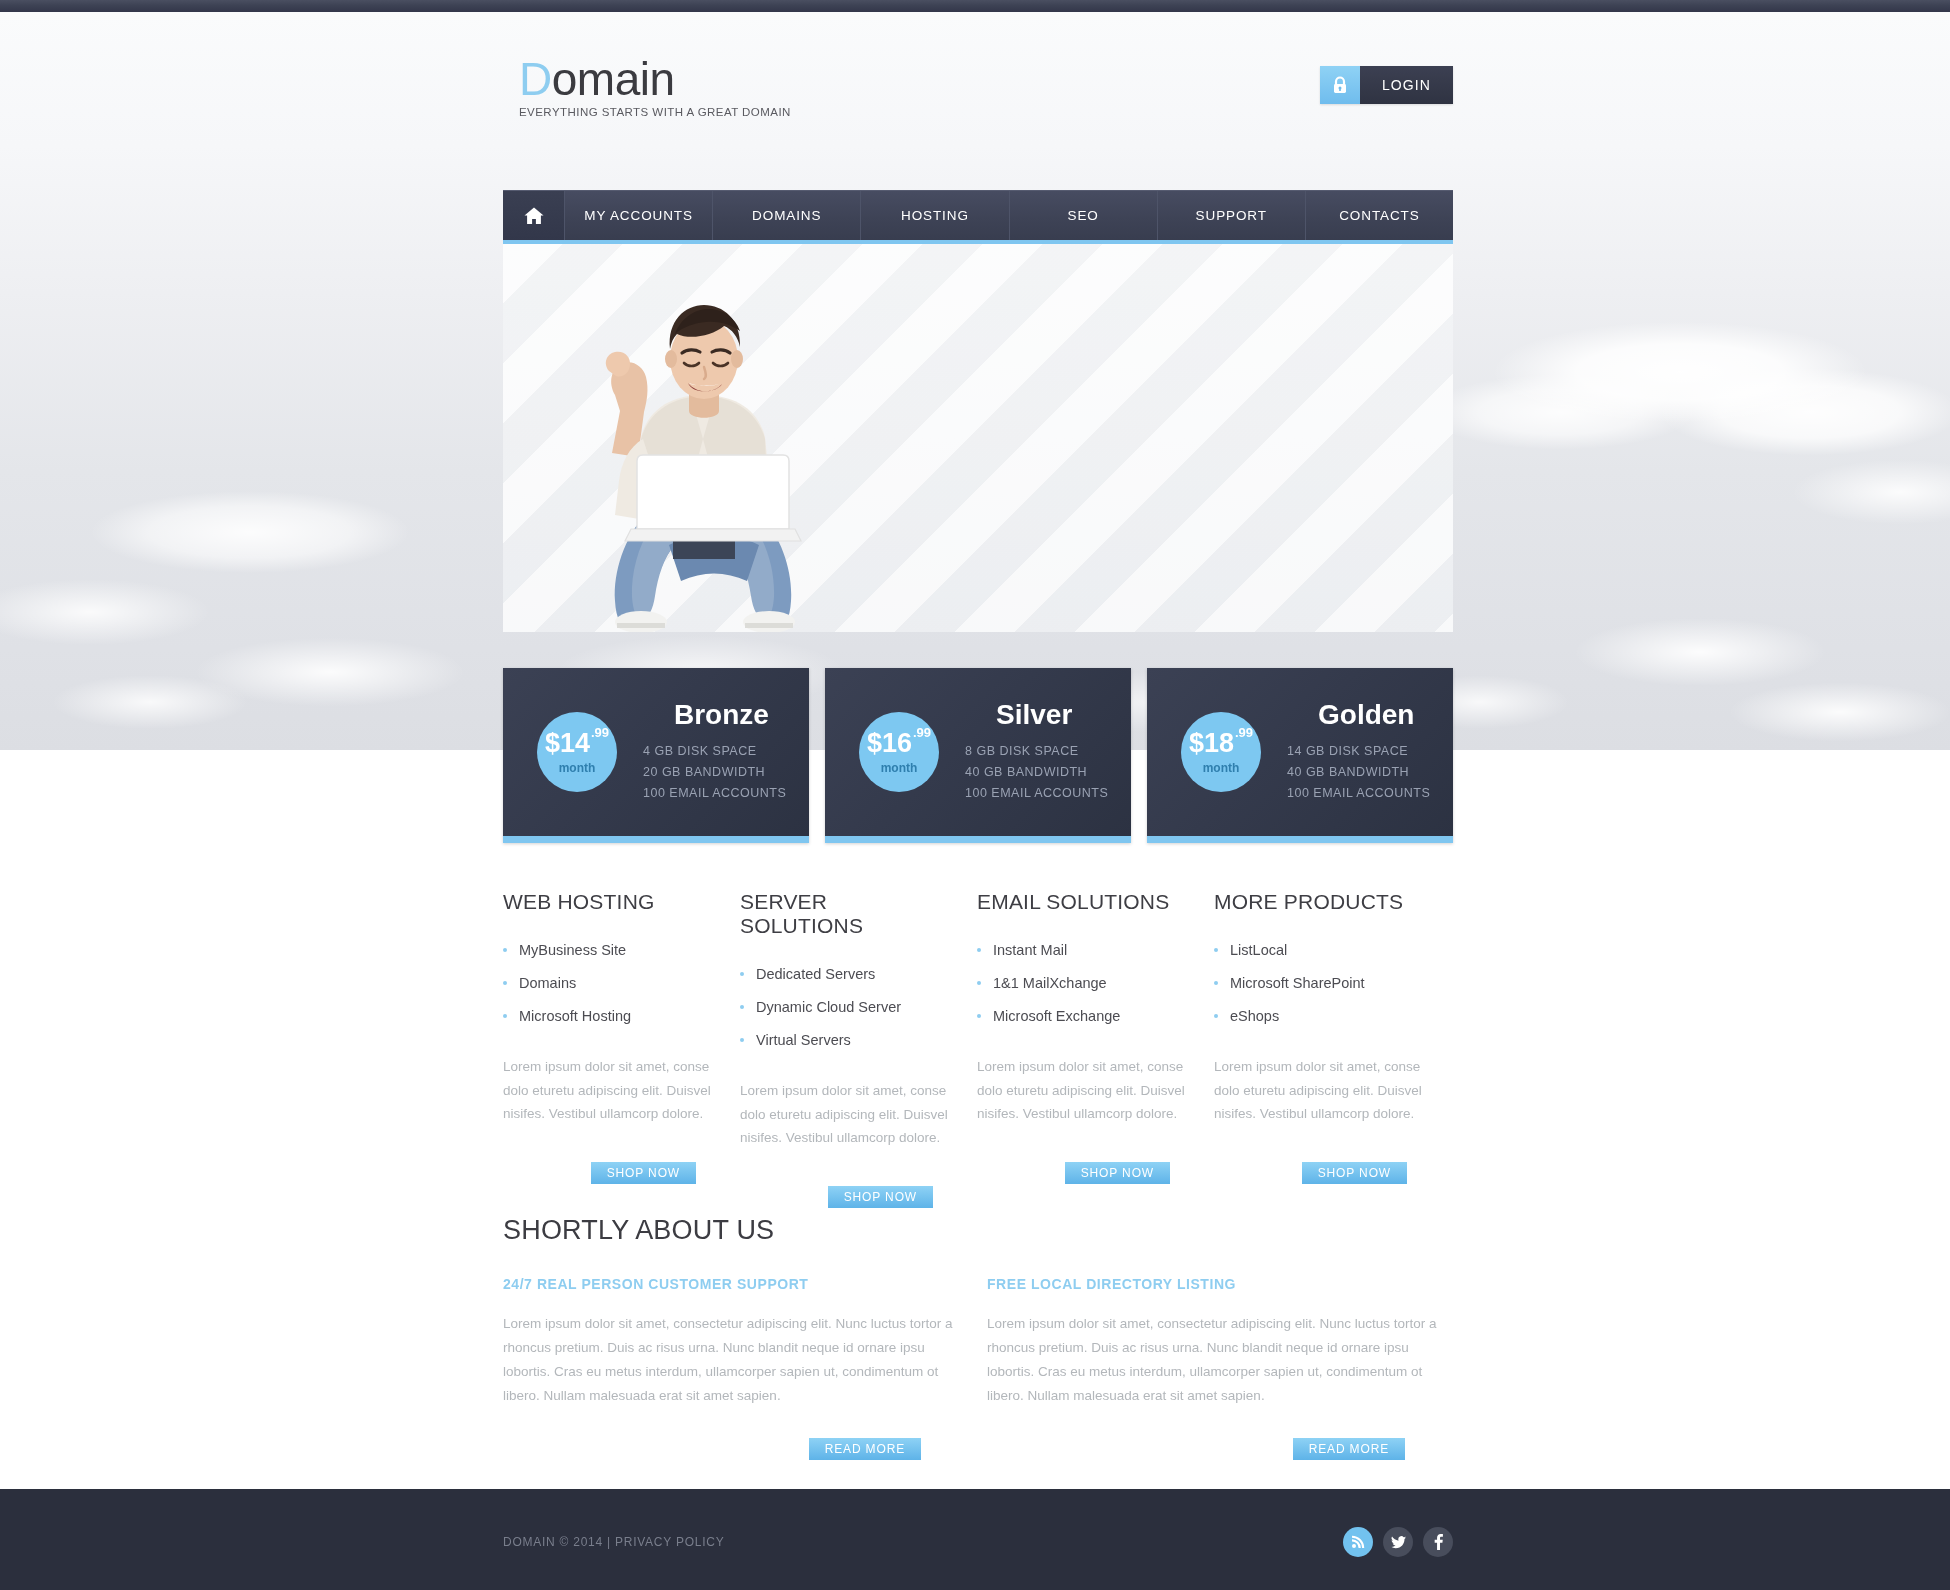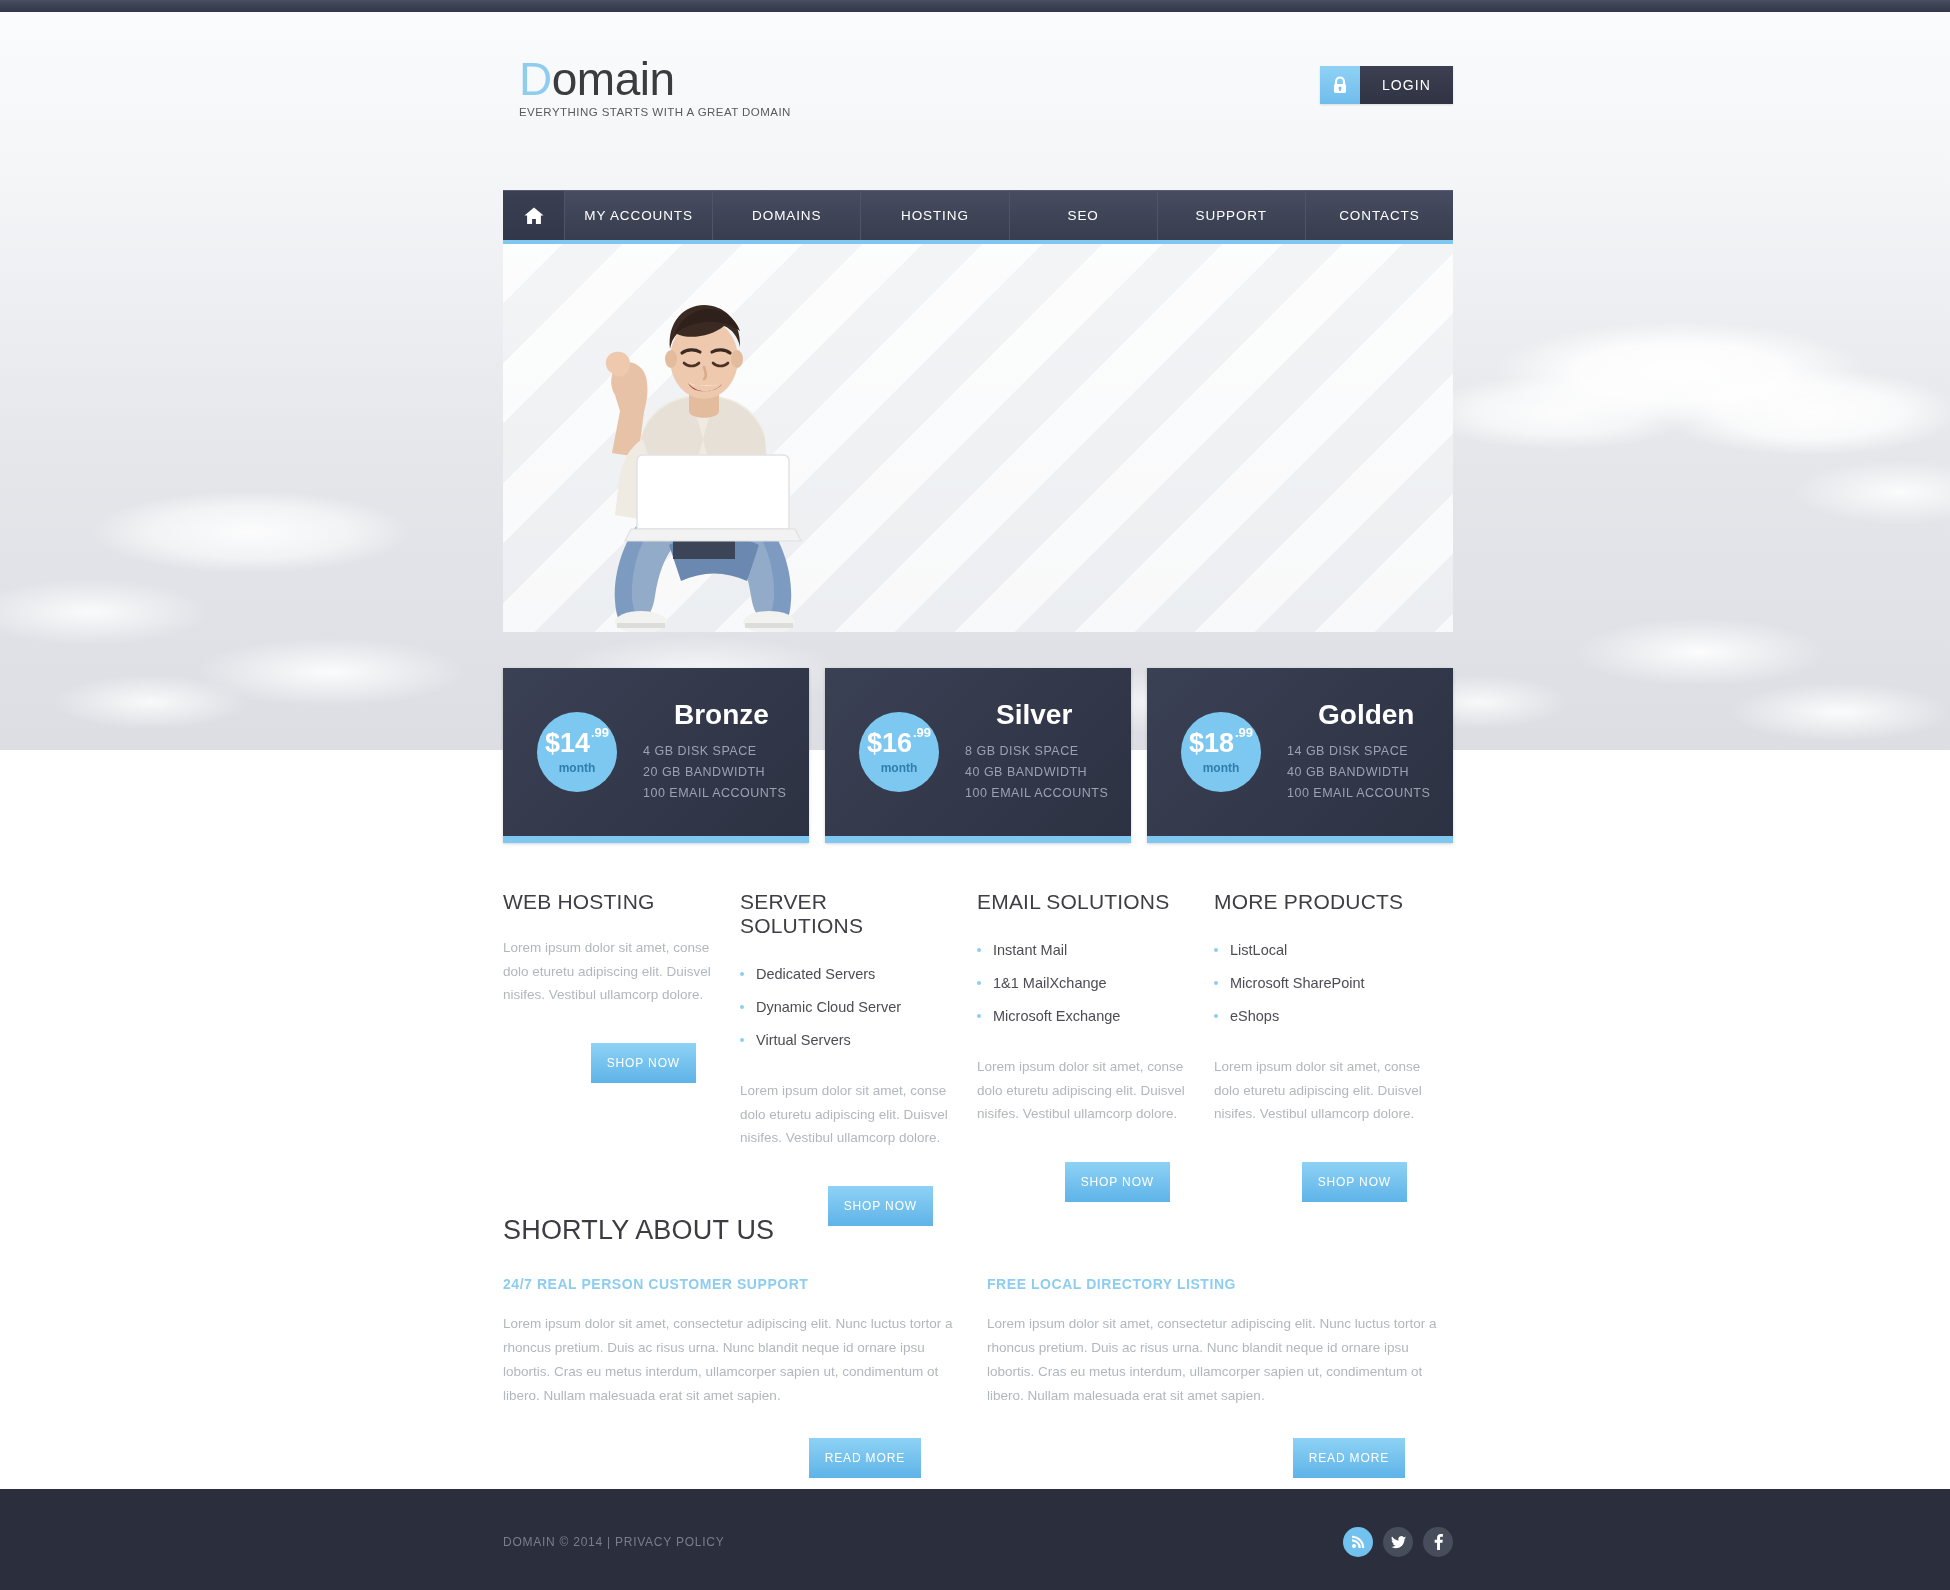--- a/index.html
+++ b/index.html
@@ -332,21 +332,21 @@
     color: #b3b7bb;
     line-height: 1.75;
   }
   .prod-btn-row { margin-top: 36px; text-align: right; padding-right: 16px; }
   .btn-blue {
     display: inline-block;
     background: linear-gradient(180deg, #8ed2f5 0%, #5eb3e8 100%);
     color: #ffffff;
     font-size: 12px;
     letter-spacing: 0.85px;
-    padding: 13px 16px;
+    padding: 4px 16px;
     border: none;
     cursor: pointer;
     font-family: "Liberation Sans", sans-serif;
   }
 
   
   .about { top: 1215px; }
   .about-title {
     font-size: 27px;
     color: #3c3c42;
@@ -547,20 +547,25 @@
         <div class="plan-feat">40 GB BANDWIDTH</div>
         <div class="plan-feat">100 EMAIL ACCOUNTS</div>
       </div>
     </div>
   </div>
 
   <div class="container products">
 
     <div class="prod-col">
       <div class="prod-title">WEB HOSTING</div>
+      <ul class="prod-list">
+        <li>MyBusiness Site</li>
+        <li>Domains</li>
+        <li>Microsoft Hosting</li>
+      </ul>
       <div class="prod-desc">Lorem ipsum dolor sit amet, conse dolo eturetu adipiscing elit. Duisvel nisifes. Vestibul ullamcorp dolore.</div>
       <div class="prod-btn-row">
         <button class="btn-blue">SHOP NOW</button>
       </div>
     </div>
 
     <div class="prod-col">
       <div class="prod-title">SERVER SOLUTIONS</div>
       <ul class="prod-list">
         <li>Dedicated Servers</li>

